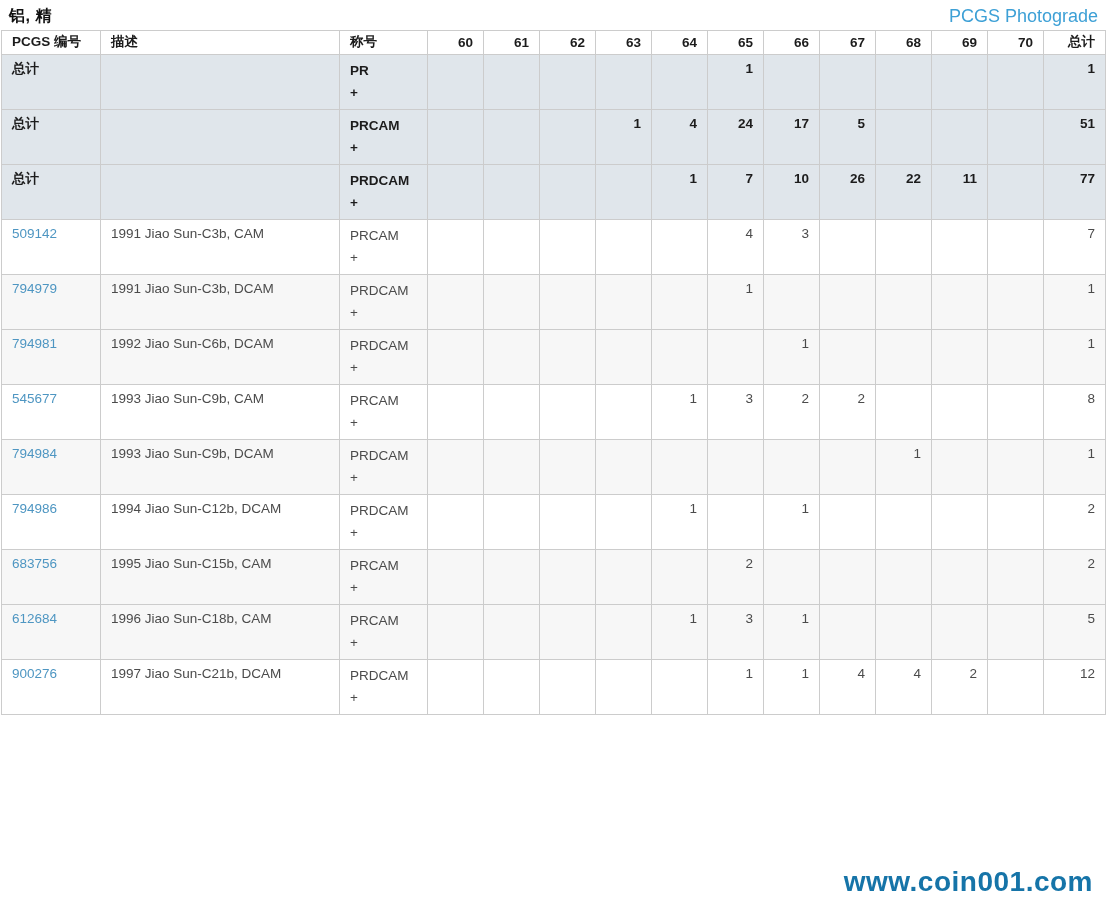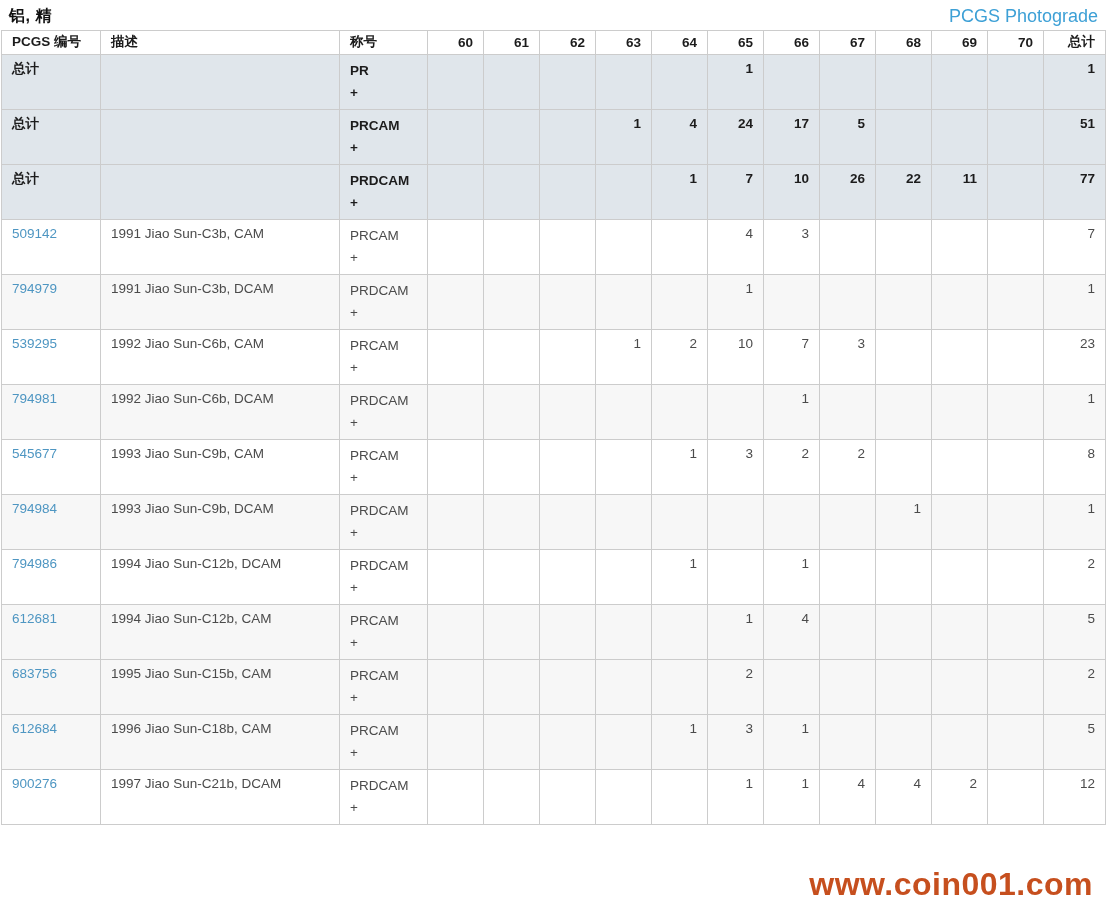--- a/index.html
+++ b/index.html
@@ -66,23 +66,23 @@
   .pcgs-link {
     color: #4e96c2;
     text-decoration: none;
     cursor: pointer;
   }
   .desig-line { display: block; line-height: 22px; }
   .watermark {
     position: absolute;
     top: 866px;
     right: 14px;
-    font-size: 32px;
+    font-size: 28px;
     font-weight: bold;
-    color: #c2410c;
+    color: #0369a1;
     opacity: 0.92;
     z-index: 10;
     pointer-events: none;
     letter-spacing: 0.5px;
   }
 </style>
 </head>
 <body>
 
 <div class="topbar">
@@ -221,40 +221,20 @@
         <td class="num"></td>
         <td class="num"></td>
         <td class="num">1</td>
         <td class="num"></td>
         <td class="num"></td>
         <td class="num"></td>
         <td class="num"></td>
         <td class="num"></td>
         <td class="num">1</td>
       </tr>
-      <tr class="data-row">
-        <td><a class="pcgs-link">539295</a></td>
-        <td>1992 Jiao Sun-C6b, CAM</td>
-        <td>
-          <span class="desig-line">PRCAM</span>
-          <span class="desig-line">+</span>
-        </td>
-        <td class="num"></td>
-        <td class="num"></td>
-        <td class="num"></td>
-        <td class="num">1</td>
-        <td class="num">2</td>
-        <td class="num">10</td>
-        <td class="num">7</td>
-        <td class="num">3</td>
-        <td class="num"></td>
-        <td class="num"></td>
-        <td class="num"></td>
-        <td class="num">23</td>
-      </tr>
       <tr class="data-row stripe">
         <td><a class="pcgs-link">794981</a></td>
         <td>1992 Jiao Sun-C6b, DCAM</td>
         <td>
           <span class="desig-line">PRDCAM</span>
           <span class="desig-line">+</span>
         </td>
         <td class="num"></td>
         <td class="num"></td>
         <td class="num"></td>
@@ -320,40 +300,20 @@
         <td class="num"></td>
         <td class="num"></td>
         <td class="num">1</td>
         <td class="num"></td>
         <td class="num">1</td>
         <td class="num"></td>
         <td class="num"></td>
         <td class="num"></td>
         <td class="num"></td>
         <td class="num">2</td>
-      </tr>
-      <tr class="data-row stripe">
-        <td><a class="pcgs-link">612681</a></td>
-        <td>1994 Jiao Sun-C12b, CAM</td>
-        <td>
-          <span class="desig-line">PRCAM</span>
-          <span class="desig-line">+</span>
-        </td>
-        <td class="num"></td>
-        <td class="num"></td>
-        <td class="num"></td>
-        <td class="num"></td>
-        <td class="num"></td>
-        <td class="num">1</td>
-        <td class="num">4</td>
-        <td class="num"></td>
-        <td class="num"></td>
-        <td class="num"></td>
-        <td class="num"></td>
-        <td class="num">5</td>
       </tr>
       <tr class="data-row stripe">
         <td><a class="pcgs-link">683756</a></td>
         <td>1995 Jiao Sun-C15b, CAM</td>
         <td>
           <span class="desig-line">PRCAM</span>
           <span class="desig-line">+</span>
         </td>
         <td class="num"></td>
         <td class="num"></td>

